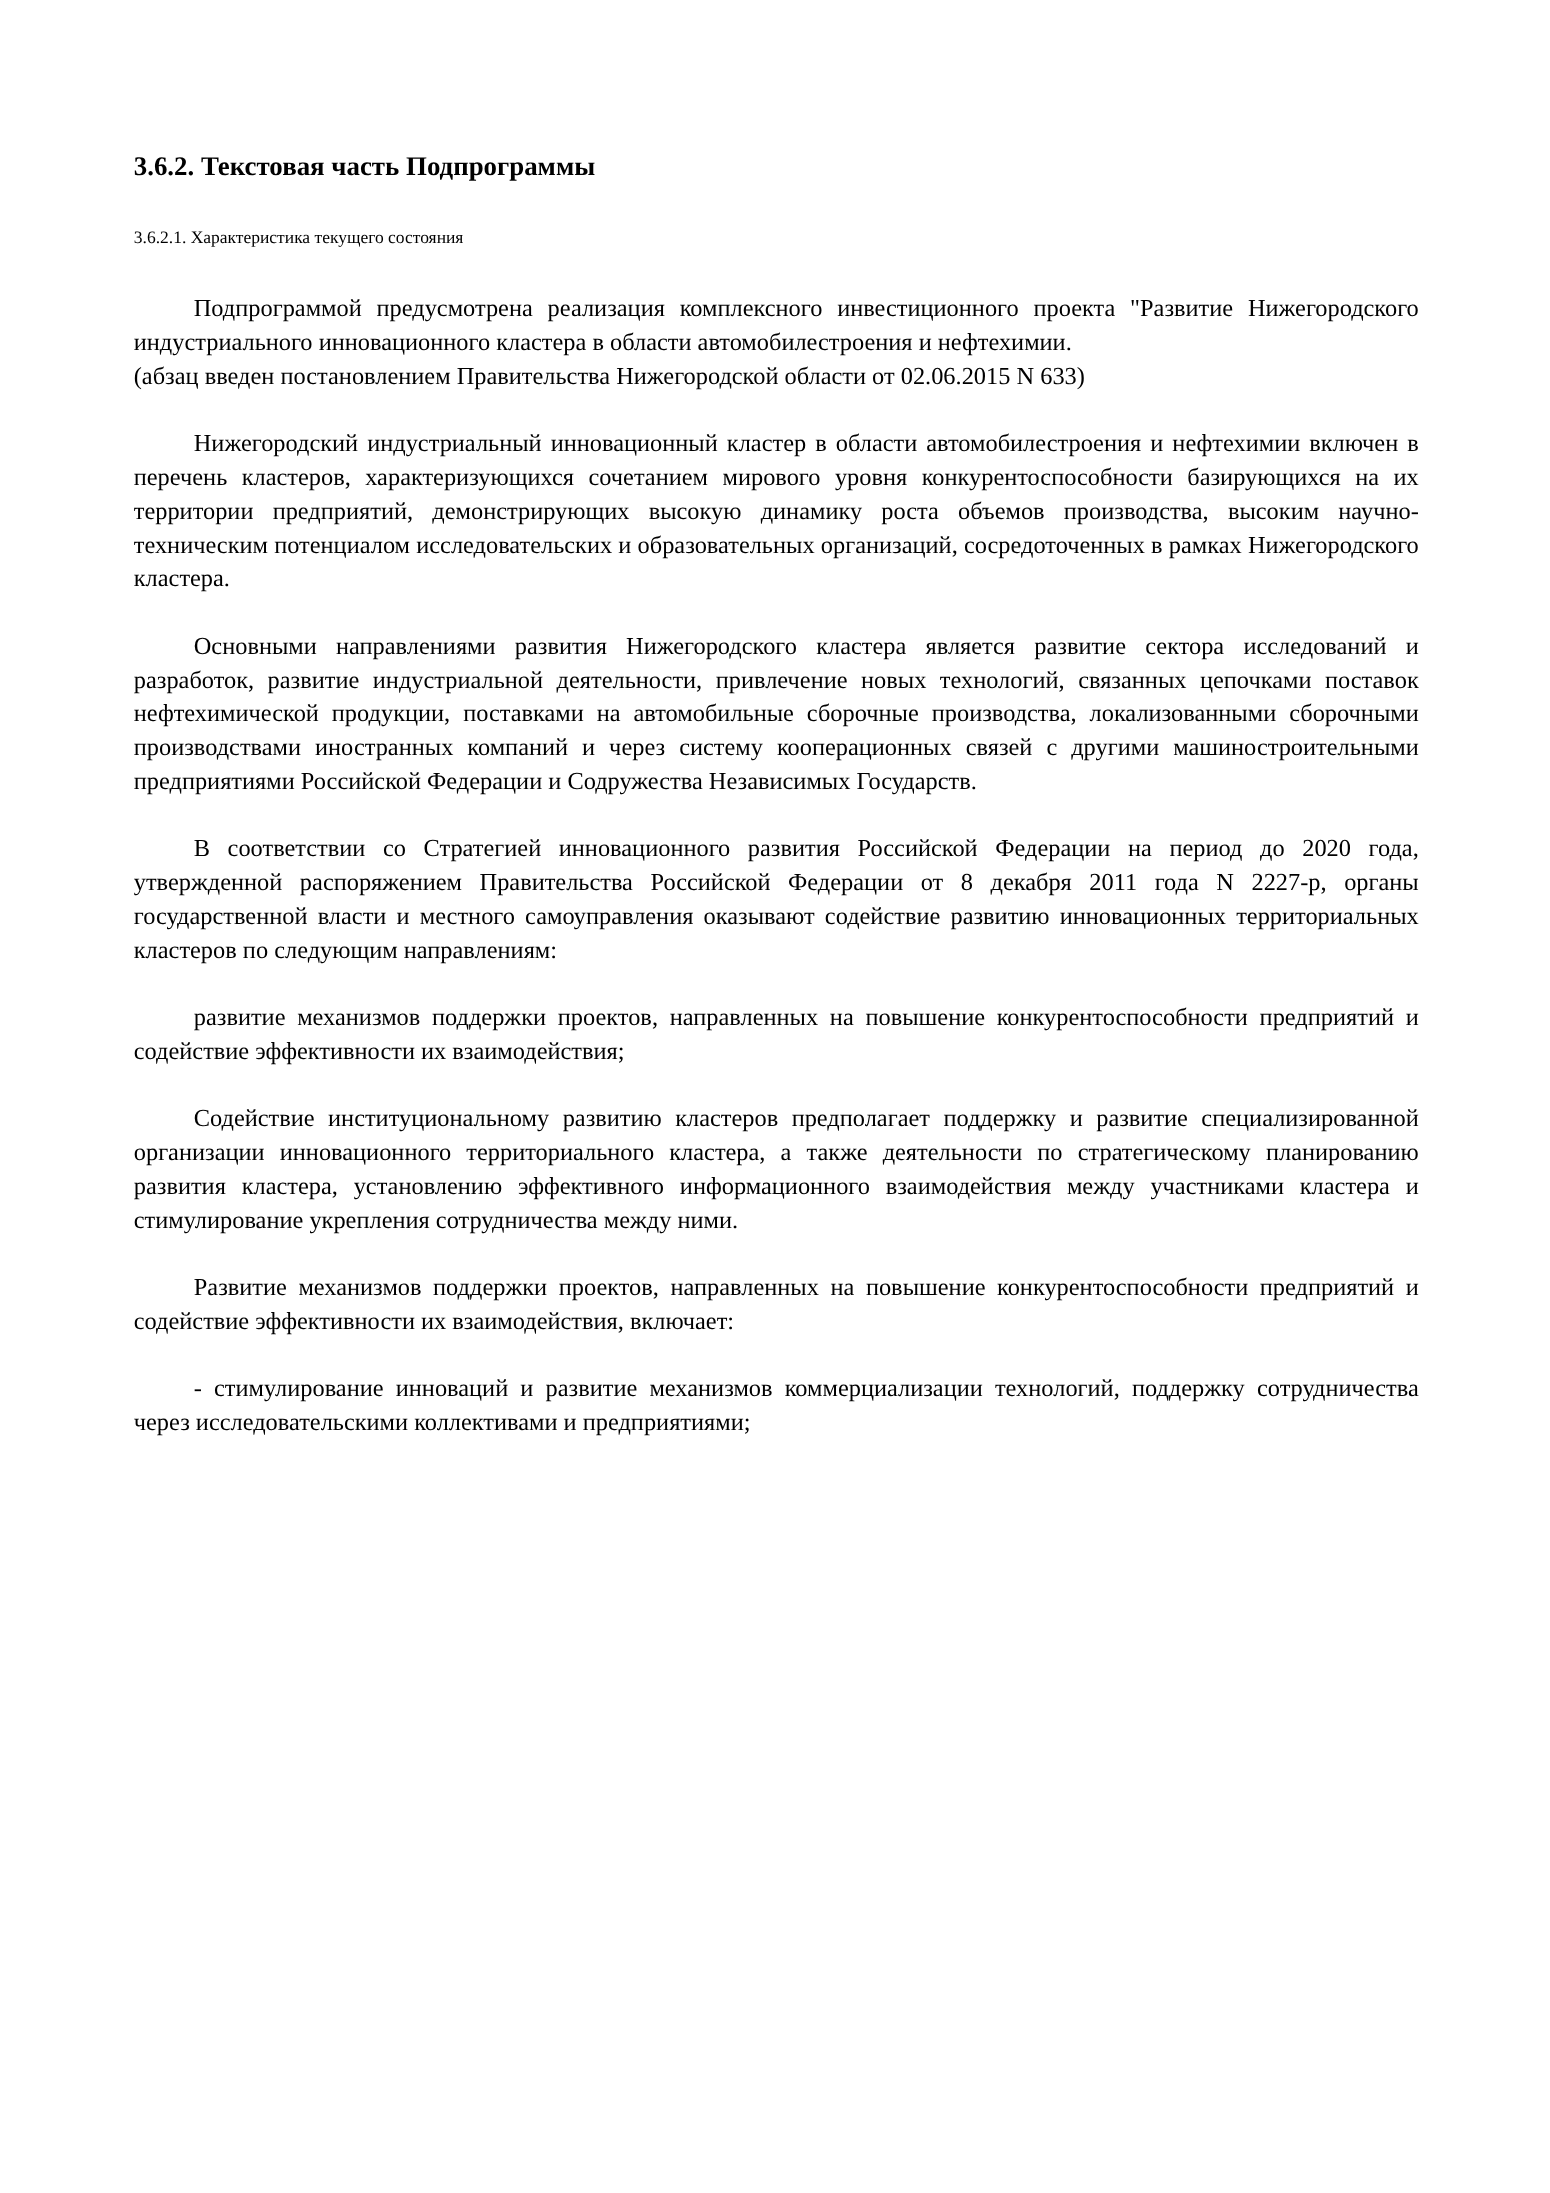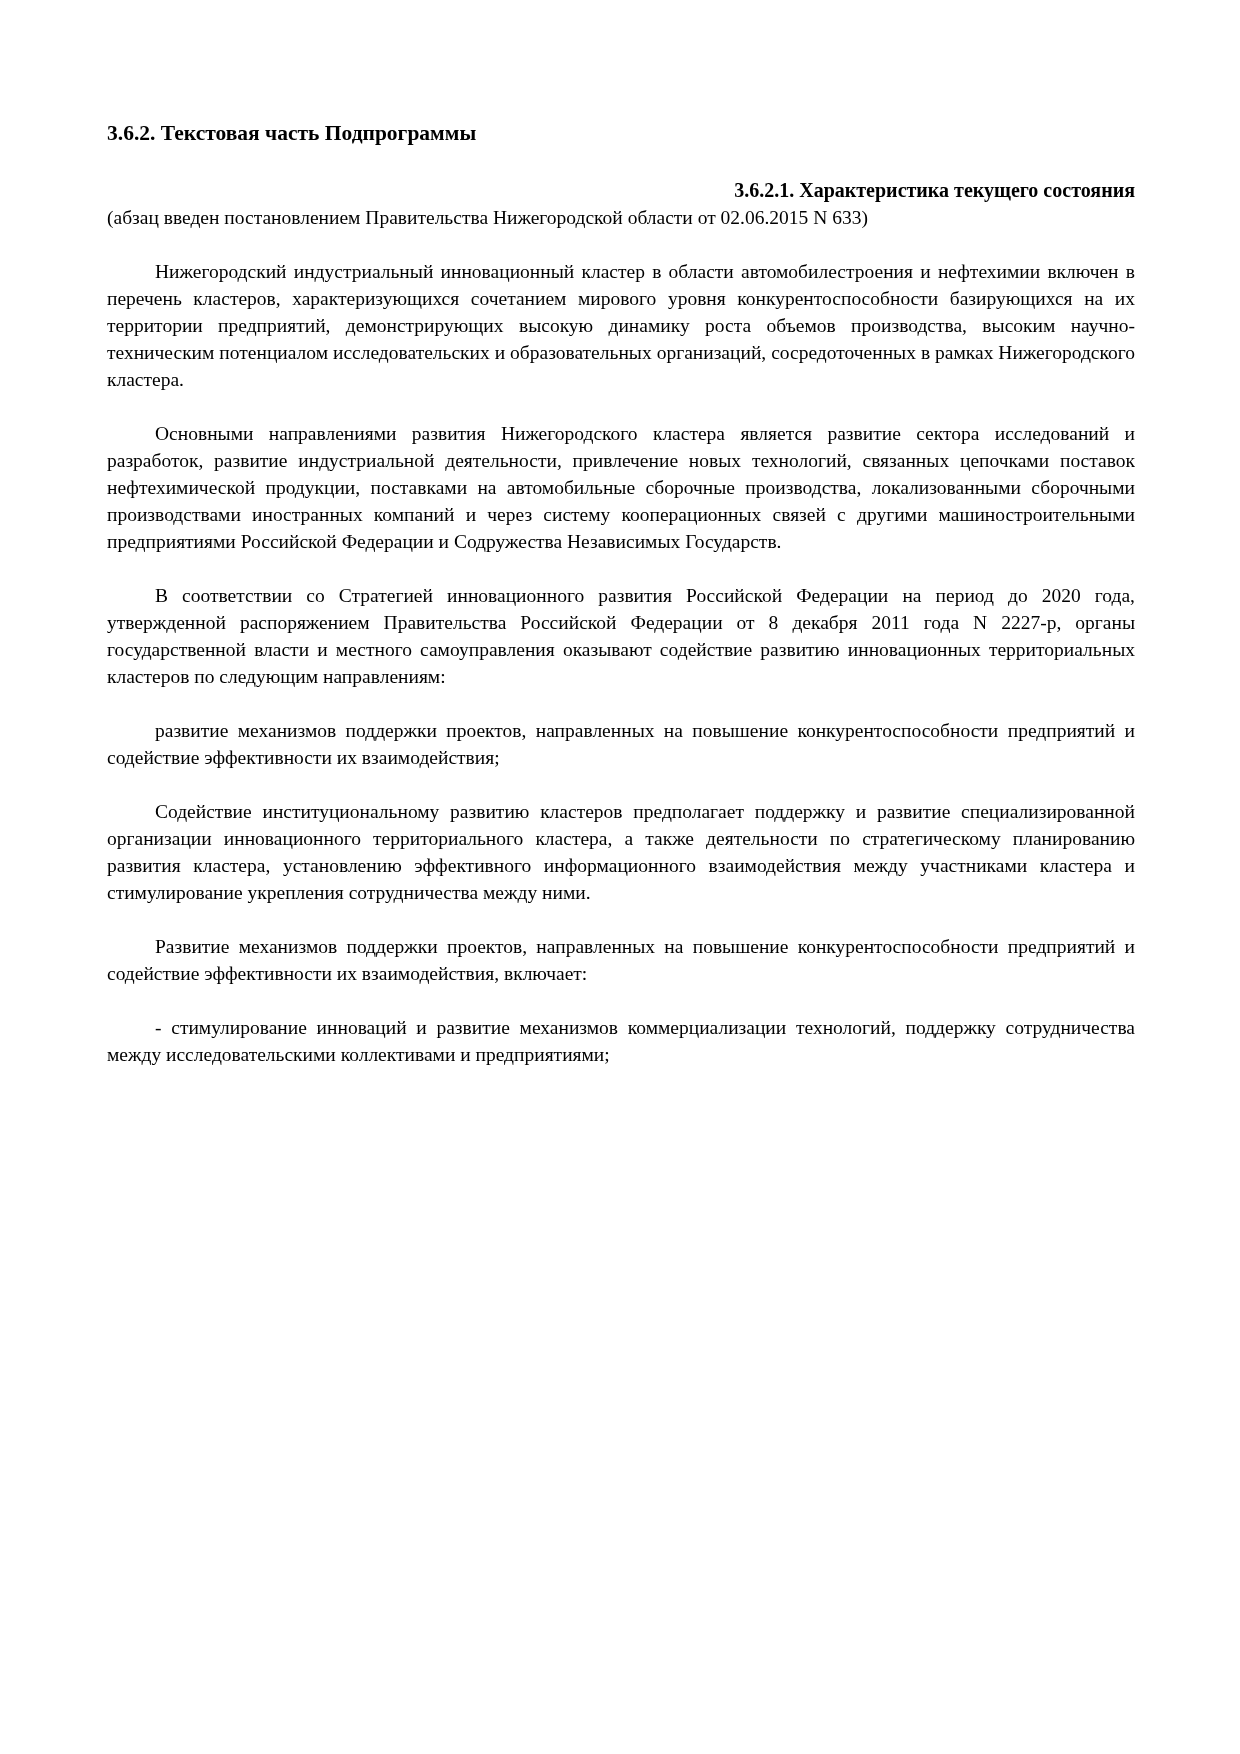--- a/index.html
+++ b/index.html
@@ -22,25 +22,24 @@
   }
   h1.doc-heading {
     font-family: "Liberation Serif", "DejaVu Serif", serif;
     font-size: 21.5px;
     line-height: 27px;
     font-weight: bold;
     margin: 0 0 0 0;
   }
   h2.doc-heading {
     font-family: "Liberation Serif", "DejaVu Serif", serif;
-    font-size: 20px;
+    font-size: 14px;
     line-height: 27px;
-    font-weight: bold;
+    font-weight: normal;
     margin: 30px 0 0 0;
-    text-align: right;
   }
   p.para {
     margin: 27px 0 0 0;
     text-align: justify;
     text-indent: 48px;
   }
   p.para.note {
     margin: 0;
     text-align: left;
     text-indent: 0;
@@ -49,21 +48,22 @@
     margin-top: 30px;
   }
 </style>
 </head>
 <body>
 
 <div class="page">
   <h1 class="doc-heading">3.6.2. Текстовая часть Подпрограммы</h1>
   <h2 class="doc-heading">3.6.2.1. Характеристика текущего состояния</h2>
 
+  <p class="para first">Подпрограммой предусмотрена реализация комплексного инвестиционного проекта "Развитие Нижегородского индустриального инновационного кластера в области автомобилестроения и нефтехимии.</p>
   <p class="para note">(абзац введен постановлением Правительства Нижегородской области от 02.06.2015 N 633)</p>
   <p class="para">Нижегородский индустриальный инновационный кластер в области автомобилестроения и нефтехимии включен в перечень кластеров, характеризующихся сочетанием мирового уровня конкурентоспособности базирующихся на их территории предприятий, демонстрирующих высокую динамику роста объемов производства, высоким научно-техническим потенциалом исследовательских и образовательных организаций, сосредоточенных в рамках Нижегородского кластера.</p>
   <p class="para">Основными направлениями развития Нижегородского кластера является развитие сектора исследований и разработок, развитие индустриальной деятельности, привлечение новых технологий, связанных цепочками поставок нефтехимической продукции, поставками на автомобильные сборочные производства, локализованными сборочными производствами иностранных компаний и через систему кооперационных связей с другими машиностроительными предприятиями Российской Федерации и Содружества Независимых Государств.</p>
   <p class="para">В соответствии со Стратегией инновационного развития Российской Федерации на период до 2020 года, утвержденной распоряжением Правительства Российской Федерации от 8 декабря 2011 года N 2227-р, органы государственной власти и местного самоуправления оказывают содействие развитию инновационных территориальных кластеров по следующим направлениям:</p>
   <p class="para">развитие механизмов поддержки проектов, направленных на повышение конкурентоспособности предприятий и содействие эффективности их взаимодействия;</p>
   <p class="para">Содействие институциональному развитию кластеров предполагает поддержку и развитие специализированной организации инновационного территориального кластера, а также деятельности по стратегическому планированию развития кластера, установлению эффективного информационного взаимодействия между участниками кластера и стимулирование укрепления сотрудничества между ними.</p>
   <p class="para">Развитие механизмов поддержки проектов, направленных на повышение конкурентоспособности предприятий и содействие эффективности их взаимодействия, включает:</p>
-  <p class="para">- стимулирование инноваций и развитие механизмов коммерциализации технологий, поддержку сотрудничества между исследовательскими коллективами и предприятиями;</p>
+  <p class="para">- стимулирование инноваций и развитие механизмов коммерциализации технологий, поддержку сотрудничества через исследовательскими коллективами и предприятиями;</p>
 </div>
 
 </body></html>

